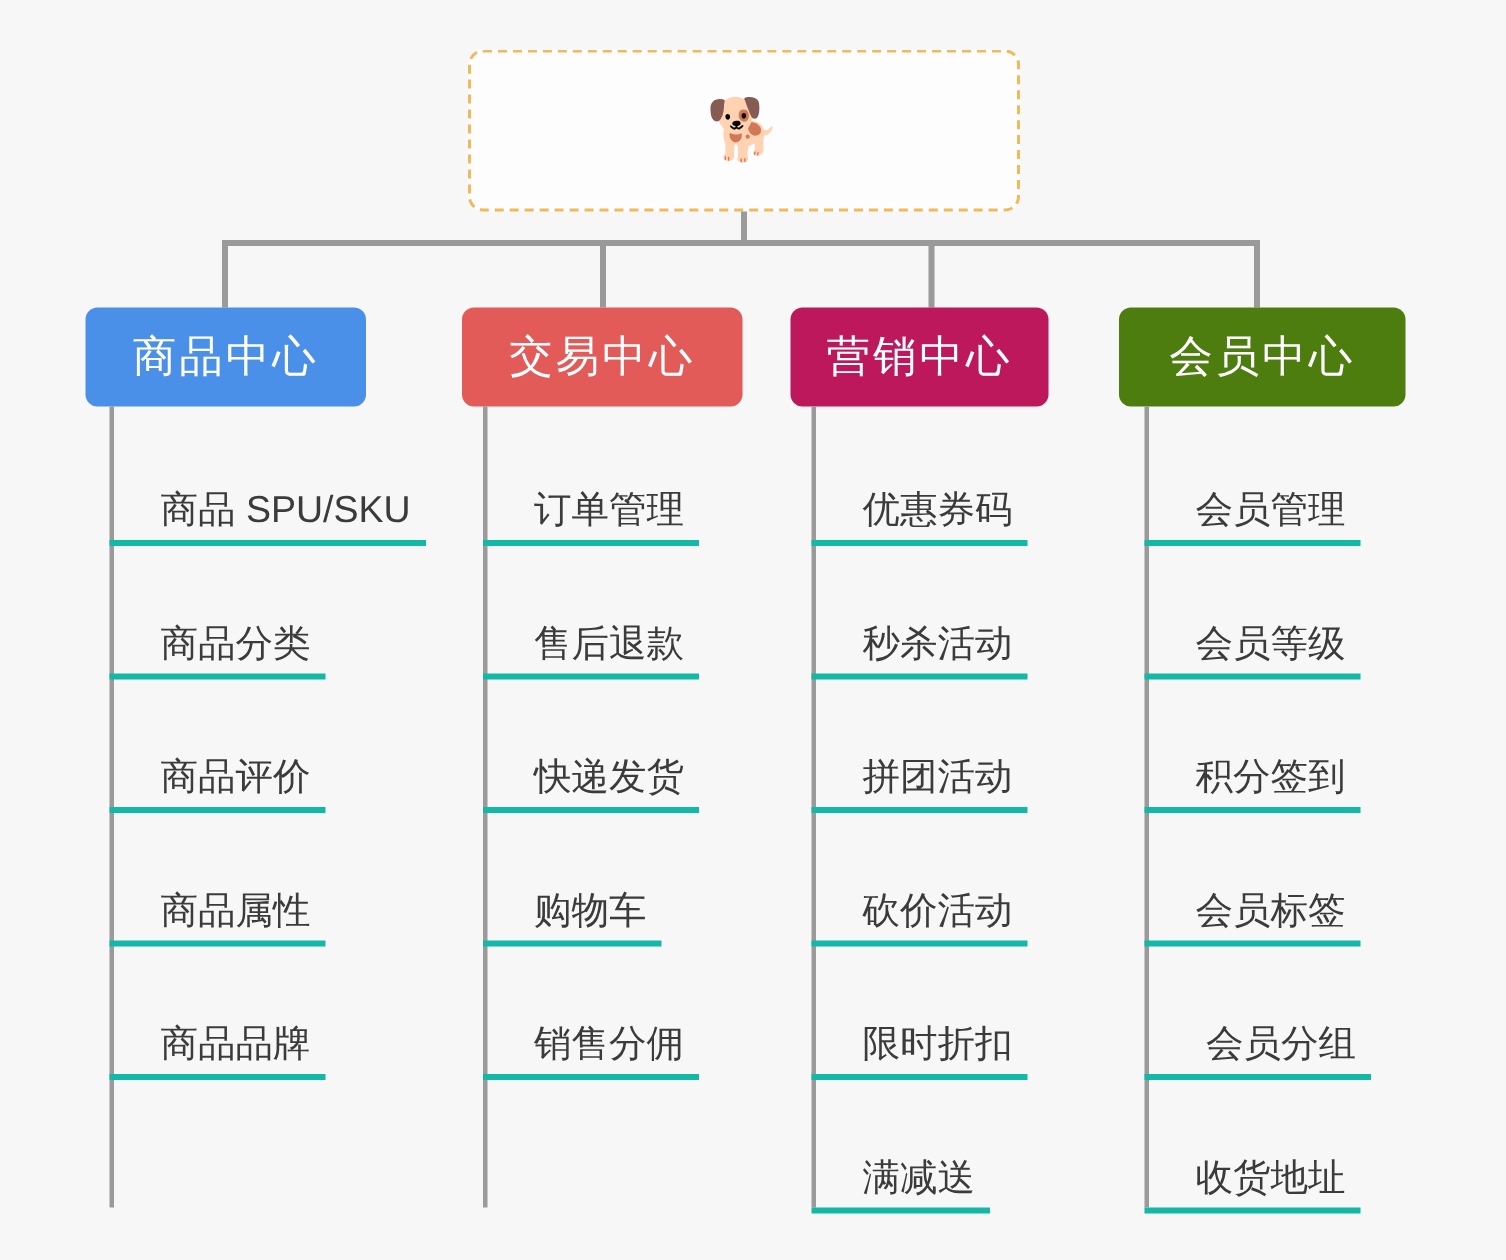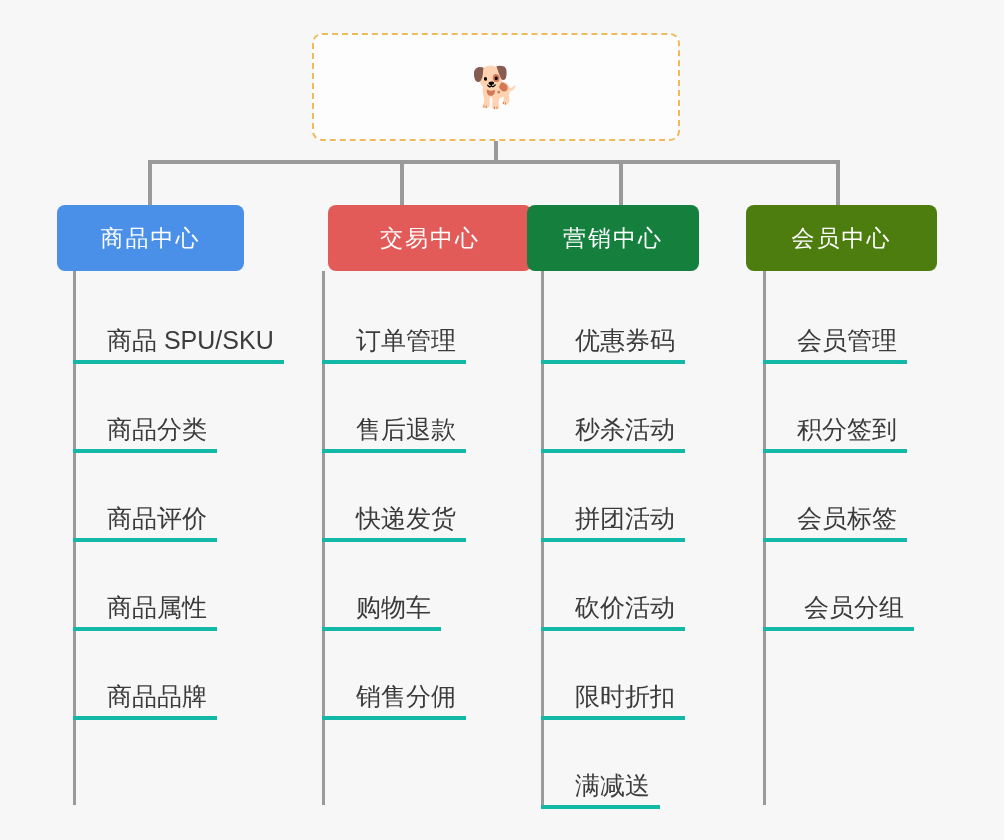--- a/index.html
+++ b/index.html
@@ -77,21 +77,21 @@
     top: 205px;
   }
   .col-header {
     box-sizing: border-box;
     height: 66px;
     border-radius: 8px;
     display: flex;
     align-items: center;
     justify-content: center;
     color: #ffffff;
-    font-size: 23px;
+    font-size: 29px;
     letter-spacing: 2px;
     white-space: nowrap;
   }
   .leaf-area {
     position: relative;
     margin-top: 0;
     padding-top: 4px;
   }
   .spine {
     position: absolute;
@@ -159,21 +159,21 @@
             <li class="leaf-item">
               <span class="leaf-text-wrap" style="margin-left: 16px;"><span class="leaf-text">商品属性</span></span>
             </li>
             <li class="leaf-item">
               <span class="leaf-text-wrap" style="margin-left: 16px;"><span class="leaf-text">商品品牌</span></span>
             </li>
           </ul>
         </div>
       </div>
       <div class="column" style="left: 308px; width: 187px;">
-        <div class="col-header" style="background: rgb(226, 91, 88); width: 204px; margin-left: 20px;">交易中心</div>
+        <div class="col-header" style="background: rgb(226, 91, 88); width: 187px;">交易中心</div>
         <div class="leaf-area">
           <div class="spine" style="left: 14px; height: 534px;"></div>
           <ul class="leaf-list">
             <li class="leaf-item">
               <span class="leaf-text-wrap" style="margin-left: 14px;"><span class="leaf-text">订单管理</span></span>
             </li>
             <li class="leaf-item">
               <span class="leaf-text-wrap" style="margin-left: 14px;"><span class="leaf-text">售后退款</span></span>
             </li>
             <li class="leaf-item">
@@ -182,21 +182,21 @@
             <li class="leaf-item">
               <span class="leaf-text-wrap" style="margin-left: 14px;"><span class="leaf-text">购物车</span></span>
             </li>
             <li class="leaf-item">
               <span class="leaf-text-wrap" style="margin-left: 14px;"><span class="leaf-text">销售分佣</span></span>
             </li>
           </ul>
         </div>
       </div>
       <div class="column" style="left: 527px; width: 187px;">
-        <div class="col-header" style="background: #15803d; width: 172px;">营销中心</div>
+        <div class="col-header" style="background: #be185d; width: 172px;">营销中心</div>
         <div class="leaf-area">
           <div class="spine" style="left: 14px; height: 534px;"></div>
           <ul class="leaf-list">
             <li class="leaf-item">
               <span class="leaf-text-wrap" style="margin-left: 14px;"><span class="leaf-text">优惠券码</span></span>
             </li>
             <li class="leaf-item">
               <span class="leaf-text-wrap" style="margin-left: 14px;"><span class="leaf-text">秒杀活动</span></span>
             </li>
             <li class="leaf-item">
@@ -216,26 +216,32 @@
       </div>
       <div class="column" style="left: 746px; width: 187px;">
         <div class="col-header" style="background: #4d7c0f; width: 191px;">会员中心</div>
         <div class="leaf-area">
           <div class="spine" style="left: 17px; height: 534px;"></div>
           <ul class="leaf-list">
             <li class="leaf-item">
               <span class="leaf-text-wrap" style="margin-left: 17px;"><span class="leaf-text">会员管理</span></span>
             </li>
             <li class="leaf-item">
+              <span class="leaf-text-wrap" style="margin-left: 17px;"><span class="leaf-text">会员等级</span></span>
+            </li>
+            <li class="leaf-item">
               <span class="leaf-text-wrap" style="margin-left: 17px;"><span class="leaf-text">积分签到</span></span>
             </li>
             <li class="leaf-item">
               <span class="leaf-text-wrap" style="margin-left: 17px;"><span class="leaf-text">会员标签</span></span>
             </li>
             <li class="leaf-item">
               <span class="leaf-text-wrap" style="margin-left: 17px; padding-left: 41px;"><span class="leaf-text">会员分组</span></span>
             </li>
+            <li class="leaf-item">
+              <span class="leaf-text-wrap" style="margin-left: 17px;"><span class="leaf-text">收货地址</span></span>
+            </li>
           </ul>
         </div>
       </div>
     </div>
 
 </div>
 
 </body></html>

